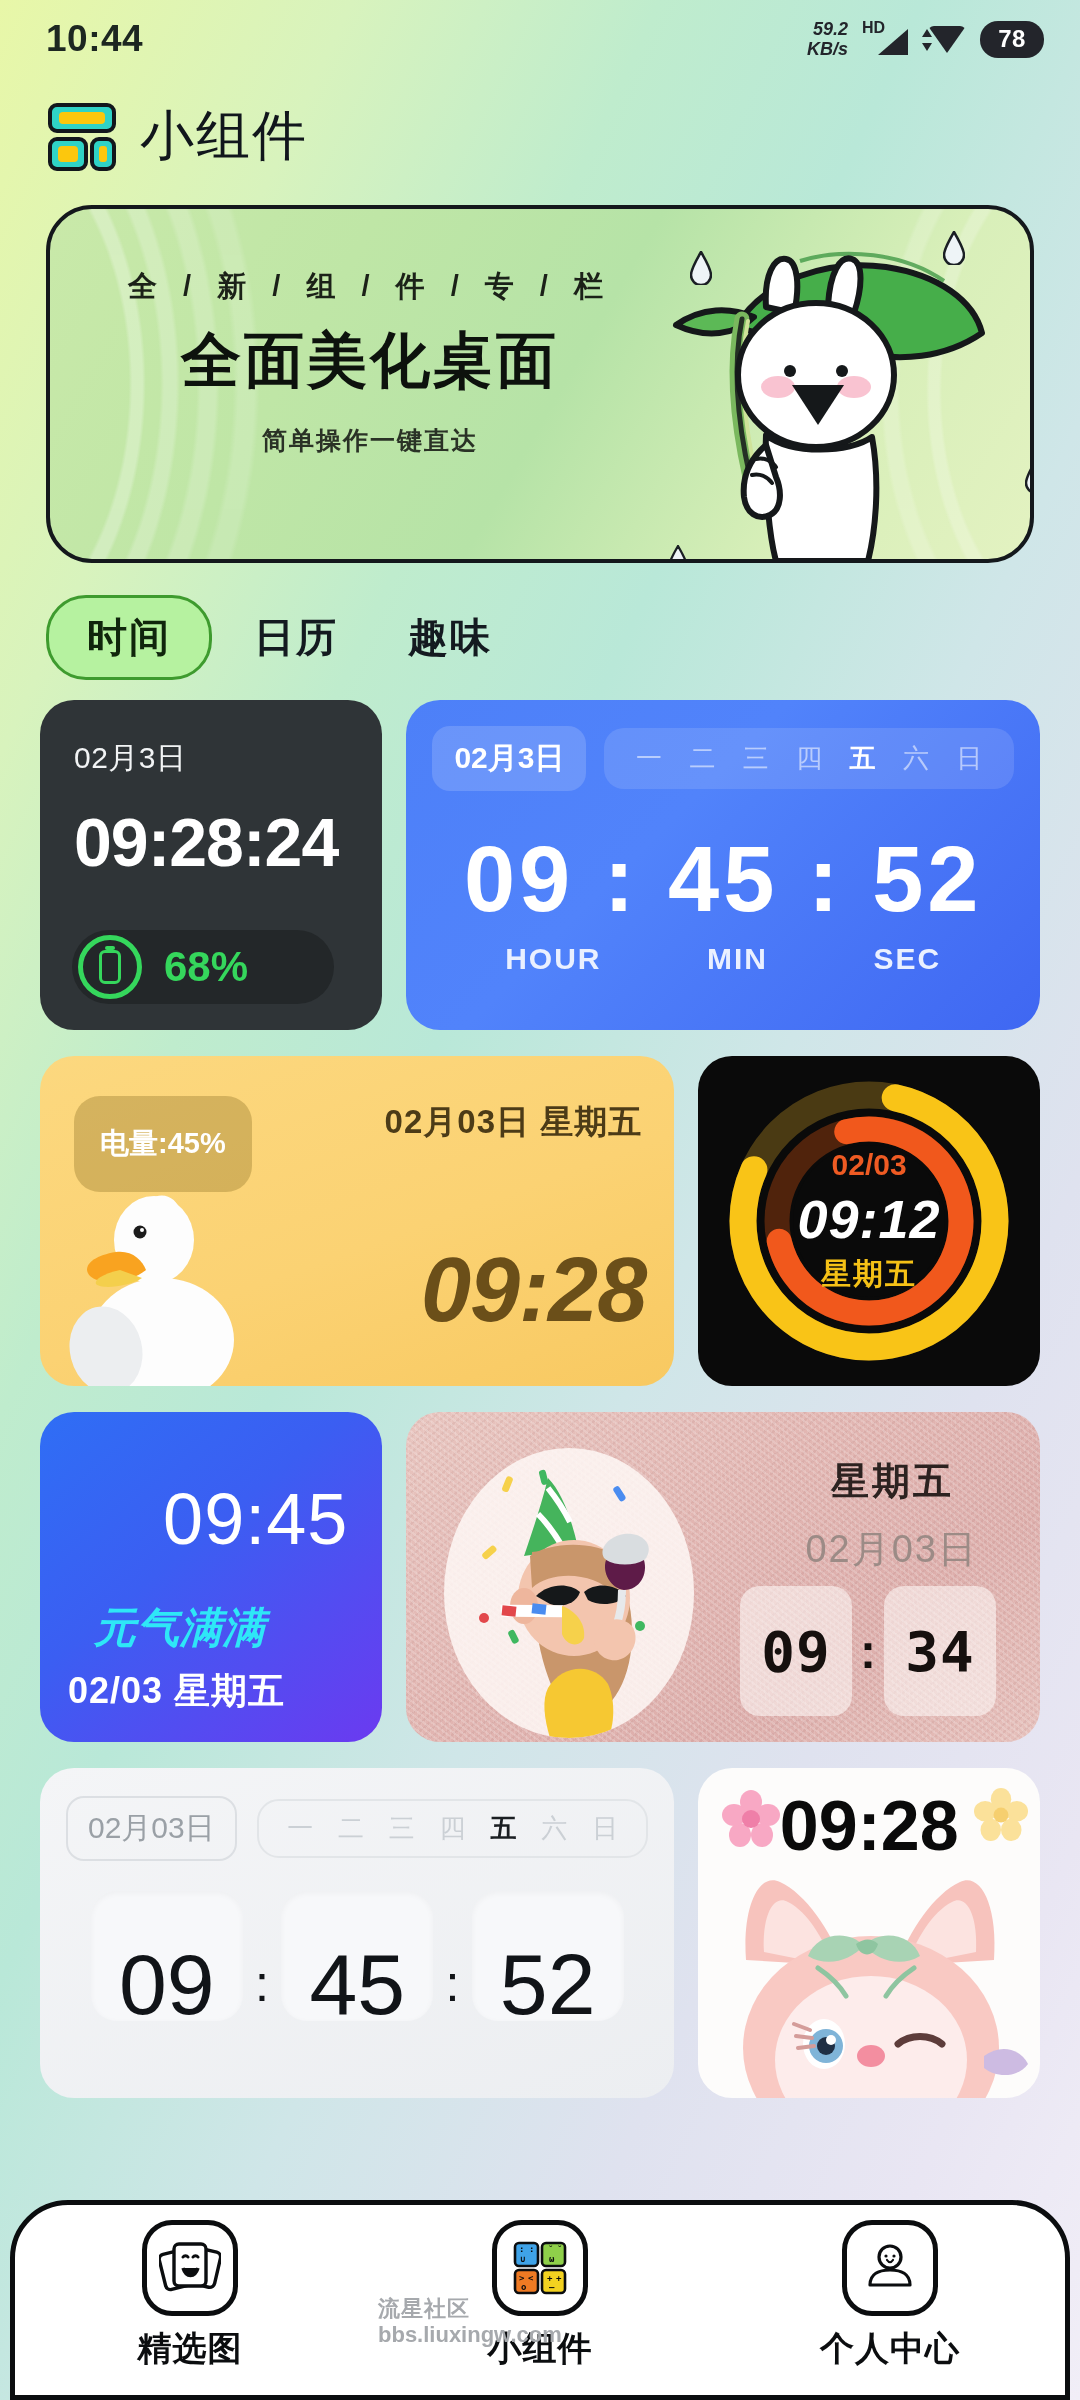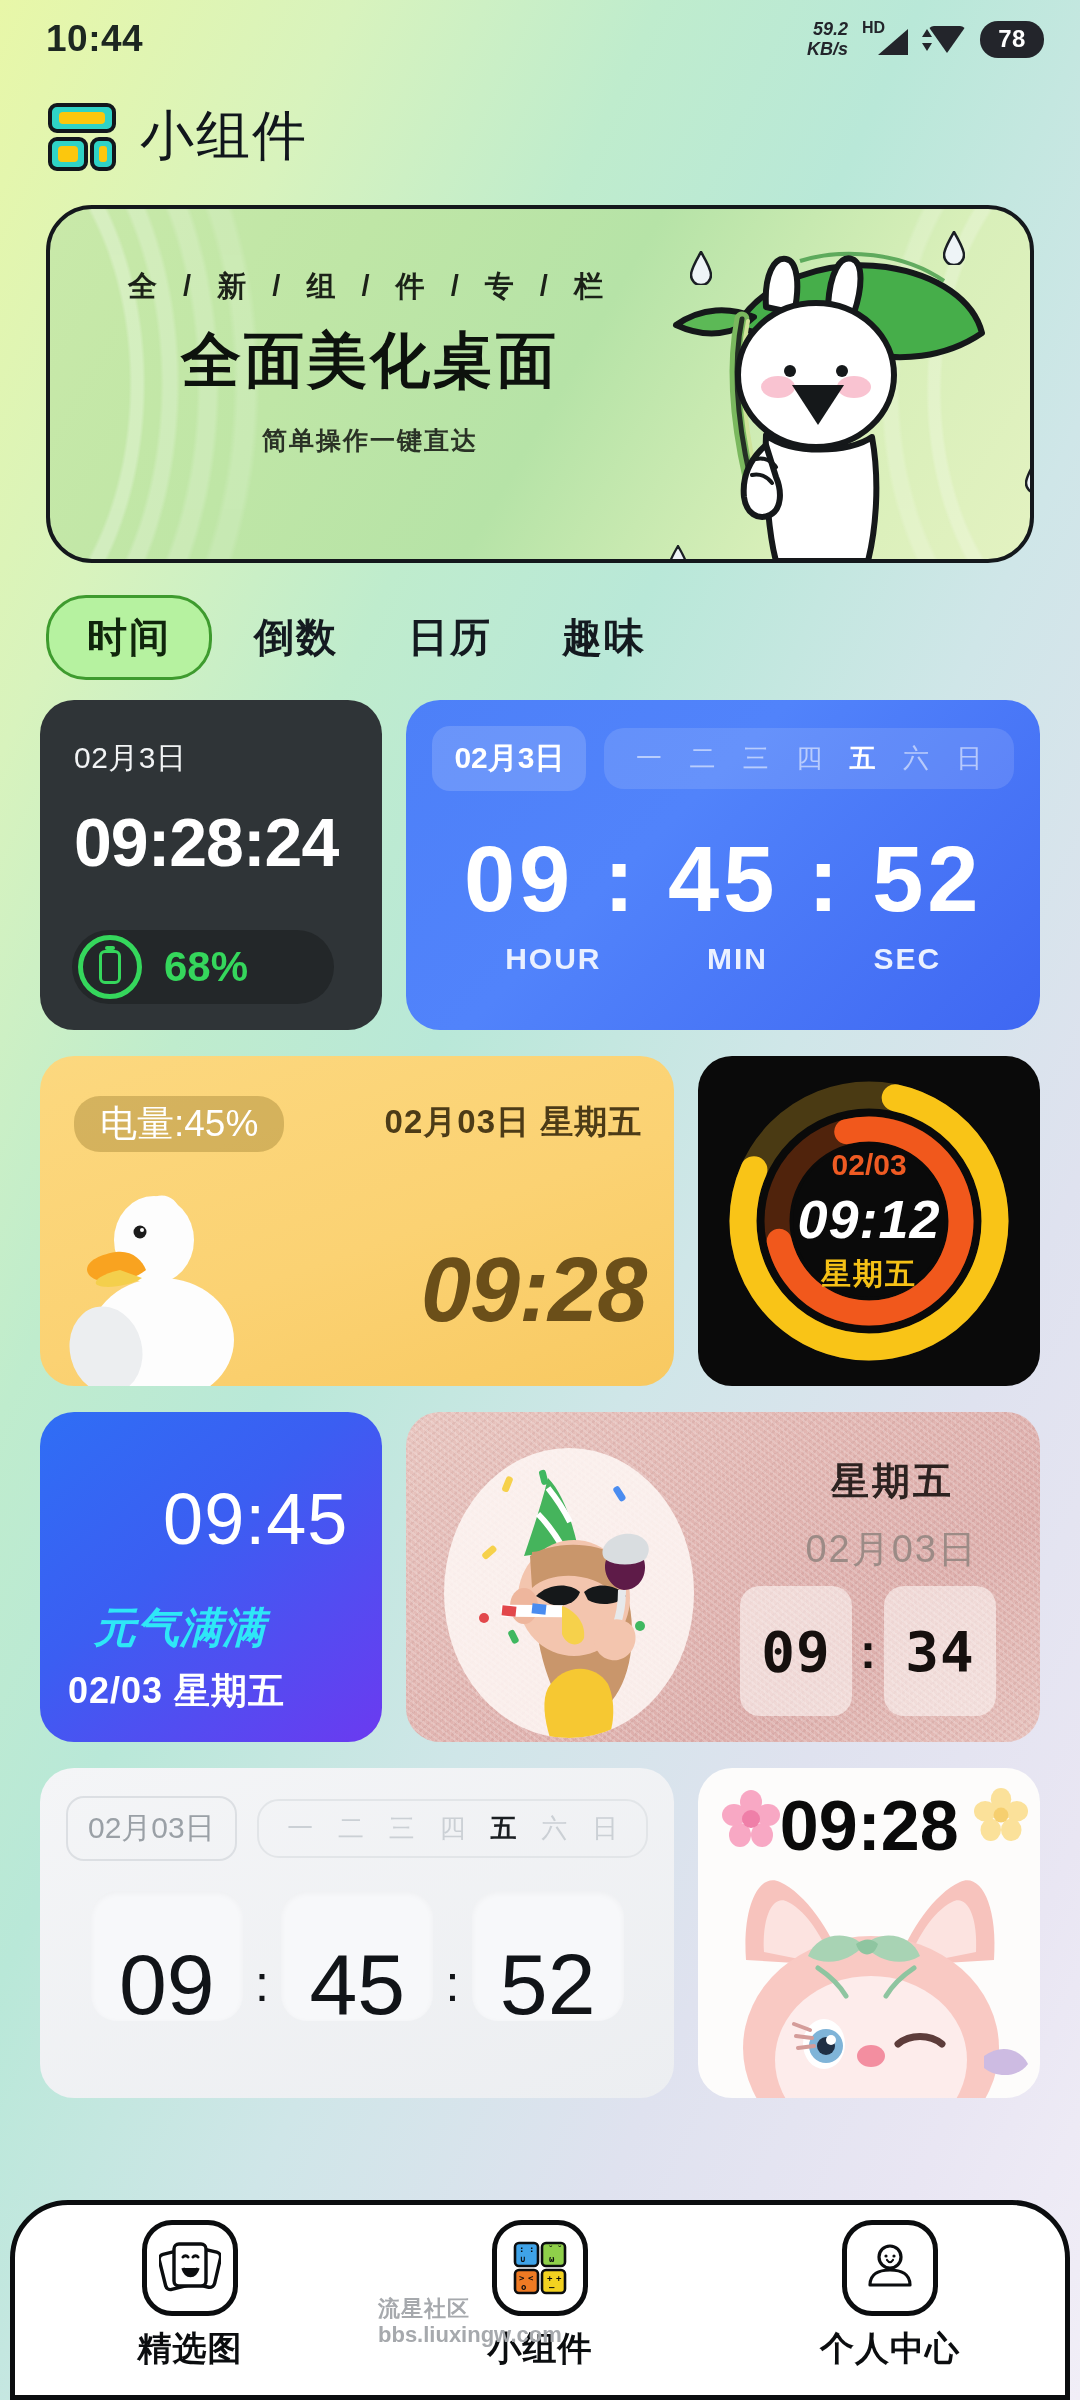--- a/index.html
+++ b/index.html
@@ -101,21 +101,21 @@
   .cb-datepill { background: rgba(255,255,255,.16); border-radius: 18px; padding: 12px 22px; font-size: 30px; color: #fff; font-weight: 600; }
   .cb-week { flex: 1; background: rgba(255,255,255,.12); border-radius: 20px; padding: 13px 18px; display: flex; justify-content: space-around; }
   .cb-week span { font-size: 26px; color: rgba(255,255,255,.55); font-weight: 500; }
   .cb-week span.on { color: #fff; font-weight: 800; }
   .cb-time { text-align: center; font-size: 92px; font-weight: 600; color: #fff; margin-top: 36px; letter-spacing: 4px; }
   .cb-labels { display: flex; justify-content: space-around; padding: 10px 46px 0; }
   .cb-labels span { font-size: 30px; color: #eaf0ff; font-weight: 600; letter-spacing: 2px; }
 
   
   .card-yellow { background: linear-gradient(160deg, #fcd87f 0%, #fbd273 55%, #f8c961 100%); }
-  .cy-badge { position: absolute; left: 34px; top: 40px; background: rgba(150,120,45,.38); border-radius: 26px; padding: 3px 26px; font-size: 37px; font-weight: 400; color: #fff; }
+  .cy-badge { position: absolute; left: 34px; top: 40px; background: rgba(150,120,45,.38); border-radius: 26px; padding: 28px 26px; font-size: 29px; font-weight: 700; color: #fff; }
   .cy-date { position: absolute; right: 32px; top: 44px; font-size: 33px; font-weight: 600; color: #4c3b17; letter-spacing: 1px; }
   .cy-time { position: absolute; right: 28px; bottom: 44px; font-size: 90px; font-weight: 800; font-style: italic; color: #6b4f19; letter-spacing: -1px; }
   .duck { position: absolute; left: 22px; bottom: -6px; width: 190px; height: 210px; }
 
   
   .card-circ { background: #0a0a0a; display:flex; align-items:center; justify-content:center; }
   .cc-center { position: absolute; text-align: center; width: 100%; }
   .cc-date { font-size: 30px; color: #ef5b23; font-weight: 700; }
   .cc-time { font-size: 54px; font-weight: 800; font-style: italic; color: #fff; margin: 6px 0 4px; letter-spacing: 1px; }
   .cc-week { font-size: 30px; color: #f5c116; font-weight: 700; letter-spacing: 2px; }
@@ -266,21 +266,20 @@
 
       <path d="M152 236 C136 250 128 268 130 288 C132 304 144 312 156 306 C168 300 168 282 162 268z" fill="#fff" stroke="#15181a" stroke-width="6" stroke-linejoin="round"></path>
       <path d="M142 250 C150 248 158 252 162 258" fill="none" stroke="#15181a" stroke-width="4" stroke-linecap="round"></path>
       <path d="M138 266 C146 264 154 268 158 274" fill="none" stroke="#15181a" stroke-width="4" stroke-linecap="round"></path>
     </svg>
   </span>
 </div>
 
 <div class="tabs">
   <div class="tab active">时间</div>
-  <div class="tab plain">倒数</div>
   <div class="tab plain">日历</div>
   <div class="tab plain">趣味</div>
 </div>
 
 <div class="grid">
 
   <div class="row">
     <div class="card c-small h-std card-dark">
       <div class="cd-date">02月3日</div>
       <div class="cd-time">09:28:24</div>

